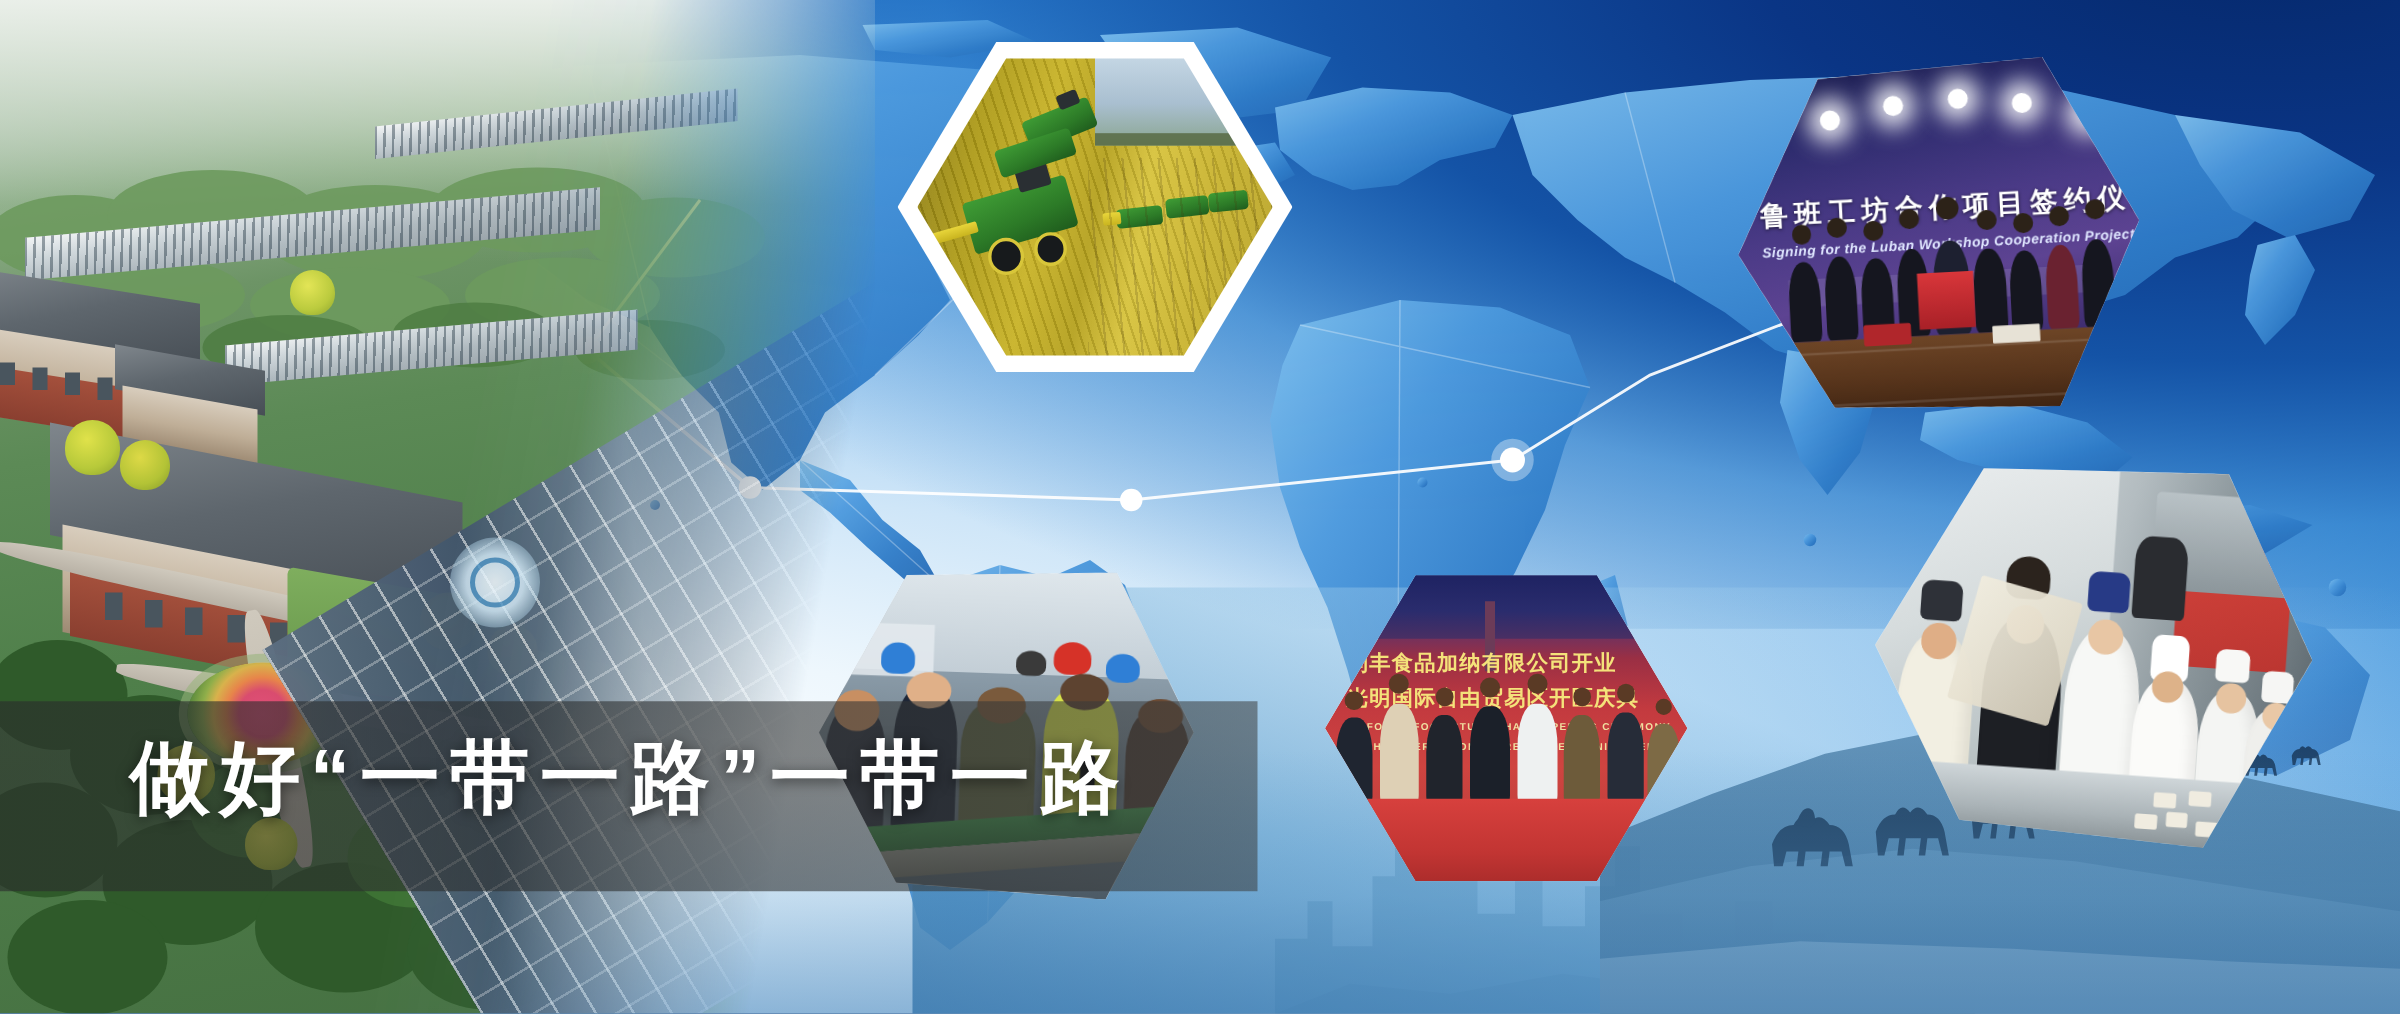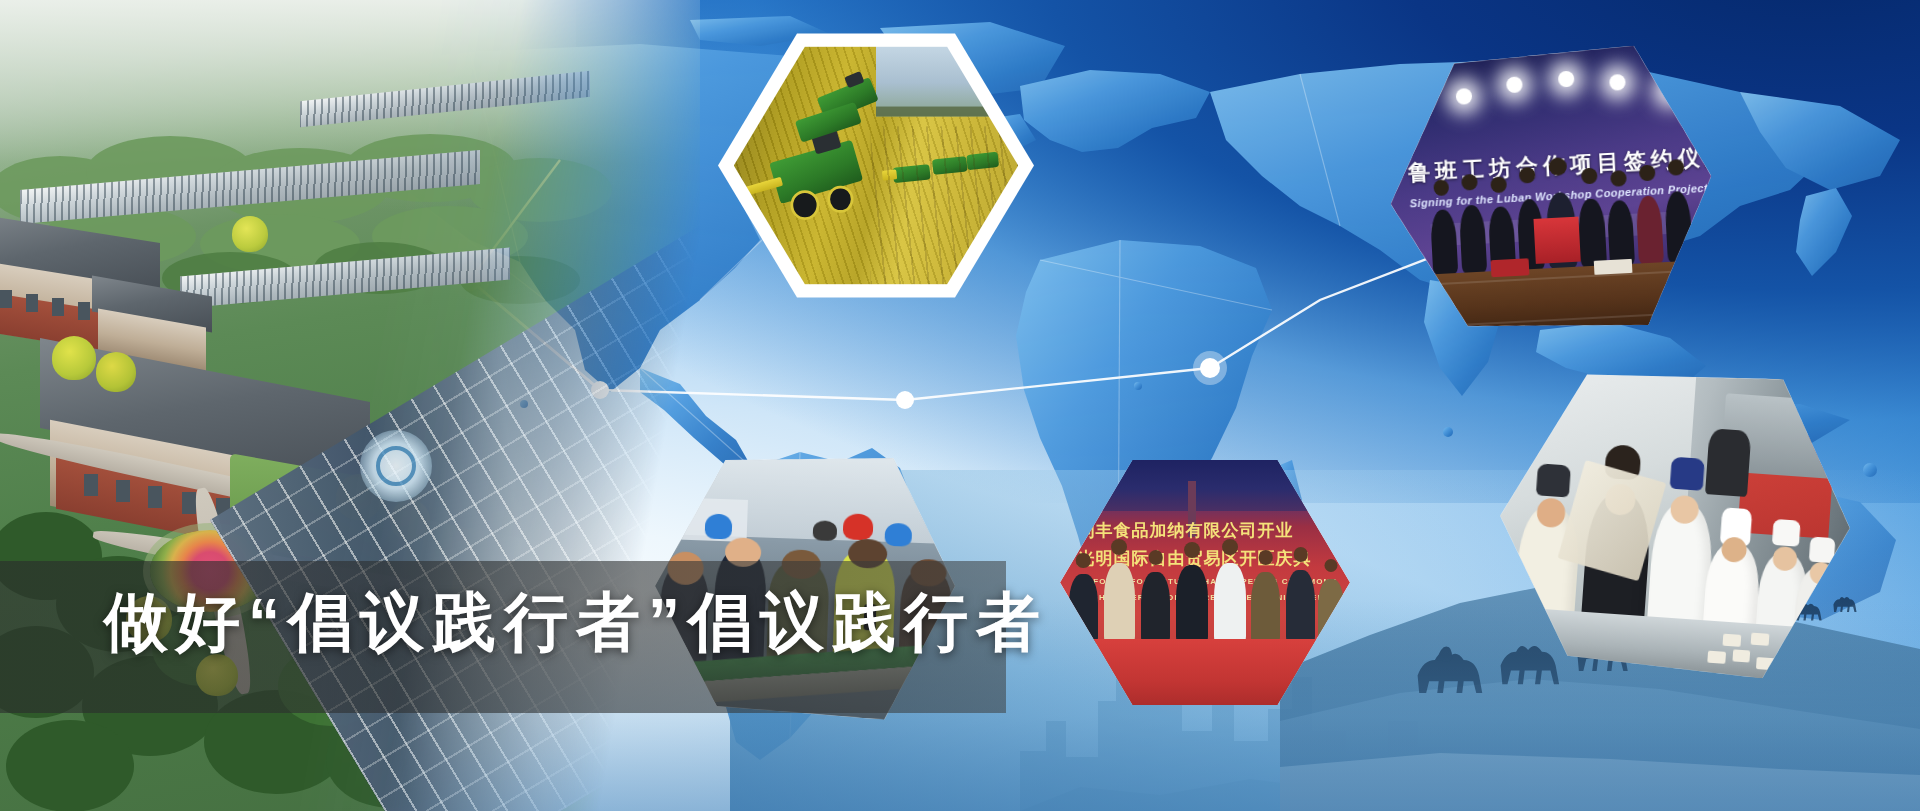--- a/index.html
+++ b/index.html
@@ -618,15 +618,15 @@
       <div class="dough" style="left:69%;bottom:5%;width:5%;height:4%;"></div>
       <div class="dough" style="left:76%;bottom:3%;width:5%;height:4%;"></div>
       <div class="dough" style="left:83%;bottom:5%;width:5%;height:4%;"></div>
       <div class="dough" style="left:66%;bottom:10%;width:5%;height:4%;"></div>
       <div class="dough" style="left:74%;bottom:11%;width:5%;height:4%;"></div>
       <div class="dough" style="left:88%;bottom:9%;width:5%;height:4%;"></div>
     </div>
   </div>
 
   <div class="headline-band"></div>
-  <div class="headline">做好“倡议践行者”倡议践行者</div>
+  <div class="headline">做好“一带一路”一带一路</div>
 
 </div>
 
 </body></html>

